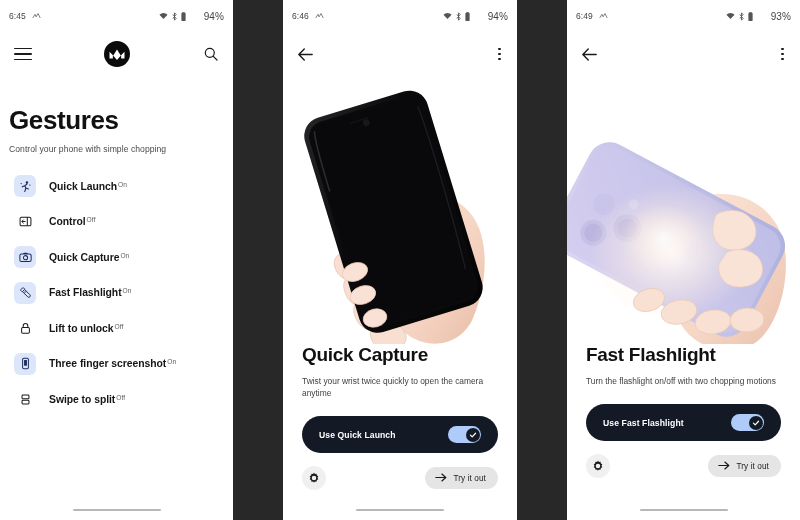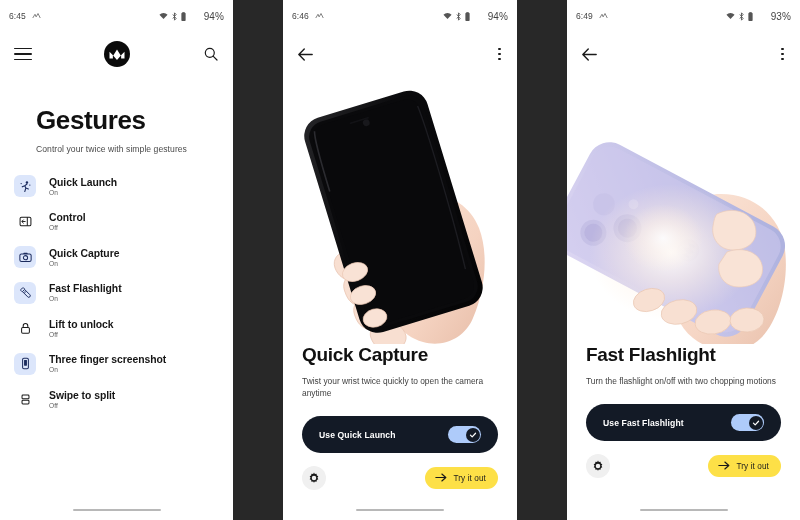--- a/index.html
+++ b/index.html
@@ -52,21 +52,21 @@
     width:26px; height:26px; border-radius:50%;
     background:#0b0b0b;
     display:flex; align-items:center; justify-content:center;
   }
   .search-btn { margin-left:auto; cursor:pointer; display:flex; }
   .backbtn { display:flex; cursor:pointer; }
   .kebab { margin-left:auto; display:flex; flex-direction:column; gap:2.4px; cursor:pointer; padding:4px 2px; }
   .kebab i { width:2.6px; height:2.6px; background:#1a1a1a; border-radius:50%; display:block; }
 
   
-  .page-head { padding:30px 20px 0 36px; }
+  .page-head { padding:30px 20px 0 9px; }
   .page-title {
     font-size:26px; font-weight:700; color:#111;
     letter-spacing:-0.4px; line-height:1.1;
   }
   .page-sub {
     margin-top:9px;
     font-size:8.6px; color:#4a4a4a; letter-spacing:0.05px;
   }
 
   
@@ -77,21 +77,21 @@
     gap:13px;
     cursor:pointer;
   }
   .ic-wrap {
     width:22px; height:22px; flex:0 0 22px;
     border-radius:6px;
     display:flex; align-items:center; justify-content:center;
   }
   .ic-wrap.on { background:#dce6fb; }
   .ic-wrap.off { background:transparent; }
-  .row-text { display:flex; flex-direction:column; gap:1px; }
+  .row-text { display:flex; flex-direction:row; gap:1px; }
   .row-label { font-size:10.4px; font-weight:700; color:#161616; letter-spacing:-0.05px; }
   .row-state { font-size:6.6px; color:#5d5d5d; letter-spacing:0.1px; }
 
   
   .hero {
     position:relative;
     height:268px;
     overflow:hidden;
     background:#ffffff;
   }
@@ -134,21 +134,21 @@
   }
   .gear-btn {
     width:24px; height:24px; border-radius:50%;
     background:#f0f0f0;
     display:flex; align-items:center; justify-content:center;
     cursor:pointer;
   }
   .try-btn {
     margin-left:auto;
     height:22px;
-    background:#fde047;
+    background:#e5e5e5;
     border-radius:11px;
     display:flex; align-items:center; gap:6px;
     padding:0 12px 0 10px;
     cursor:pointer;
   }
   .try-label { font-size:8.2px; color:#1c1c1c; letter-spacing:0.1px; }
 
   
   .navbar {
     position:absolute; bottom:0; left:0; right:0;
@@ -212,21 +212,21 @@
       <div class="search-btn">
         <svg width="16" height="16" viewBox="0 0 20 20">
             <circle cx="8.5" cy="8.5" r="5.6" stroke="#1a1a1a" stroke-width="1.5" fill="none"></circle>
             <line x1="12.6" y1="12.6" x2="17.5" y2="17.5" stroke="#1a1a1a" stroke-width="1.5" stroke-linecap="round"></line>
           </svg>
       </div>
     </div>
 
     <div class="page-head">
       <div class="page-title">Gestures</div>
-      <div class="page-sub">Control your twice with simple gestures</div>
+      <div class="page-sub">Control your phone with simple chopping</div>
     </div>
 
     <div class="list">
 
       <div class="row">
         <div class="ic-wrap on">
           <svg width="13" height="13" viewBox="0 0 18 18">
               <circle cx="11" cy="3.4" r="1.7" fill="#1b2b5e"></circle>
               <path d="M11 5.6 L8 8 L9.5 11 L8 16 M9.5 11 L13 12.5 M8 8 L4.5 9.5" stroke="#1b2b5e" stroke-width="1.5" fill="none" stroke-linecap="round"></path>
               <circle cx="3" cy="5" r="0.9" fill="#1b2b5e"></circle>

